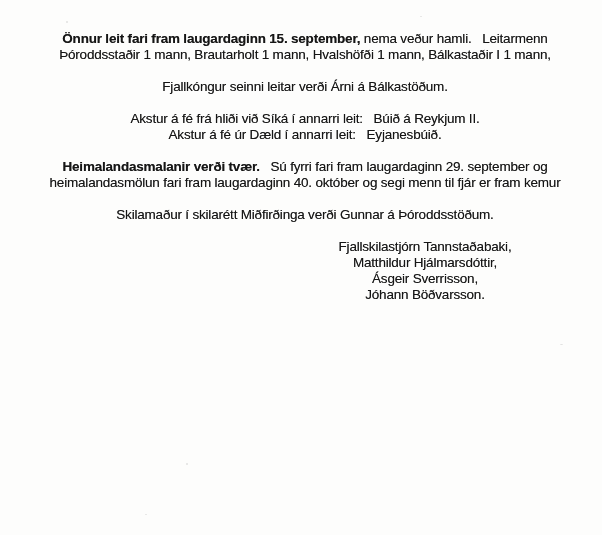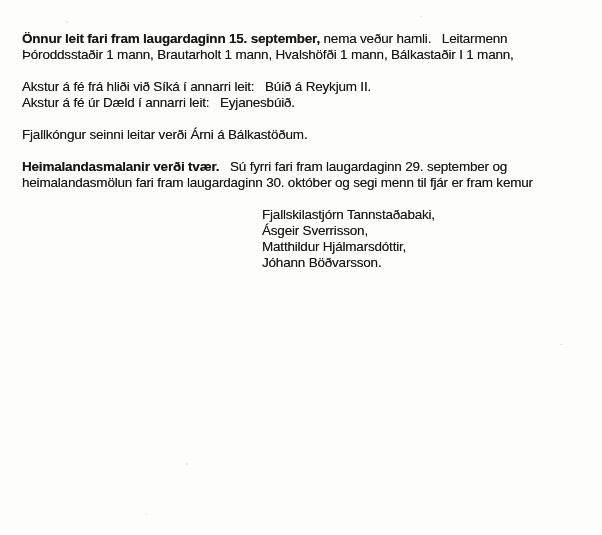--- a/index.html
+++ b/index.html
@@ -19,20 +19,21 @@
     font-family: "Liberation Sans", "DejaVu Sans", sans-serif;
     font-size: 13.5px;
     line-height: 16px;
     letter-spacing: -0.2px;
     color: #161616;
     
     text-shadow: 0 0 0.4px rgba(20,20,20,0.55);
   }
   .block {
     margin: 0 0 16px 8px;
+    text-align: center;
   }
   .line {
     white-space: pre;
     min-height: 16px;
   }
   .bold {
     font-weight: 700;
   }
   .speck {
     position: absolute;
@@ -43,34 +44,37 @@
 </style>
 </head>
 <body>
 
 <div class="page" style="background: rgb(253, 253, 252); color: rgb(22, 22, 22);">
     <div class="block">
       <div class="line"><span class="bold">Önnur leit fari fram laugardaginn 15. september,</span><span class=""> nema veður hamli.   Leitarmenn</span></div>
       <div class="line"><span class="">Þóroddsstaðir 1 mann, Brautarholt 1 mann, Hvalshöfði 1 mann, Bálkastaðir I 1 mann,</span></div>
     </div>
     <div class="block">
+      <div class="line"><span class="">Fjallkóngur seinni leitar verði Árni á Bálkastöðum.</span></div>
+    </div>
+    <div class="block">
       <div class="line"><span class="">Akstur á fé frá hliði við Síká í annarri leit:   Búið á Reykjum II.</span></div>
       <div class="line"><span class="">Akstur á fé úr Dæld í annarri leit:   Eyjanesbúið.</span></div>
     </div>
     <div class="block">
-      <div class="line"><span class="">Fjallkóngur seinni leitar verði Árni á Bálkastöðum.</span></div>
+      <div class="line"><span class="bold">Heimalandasmalanir verði tvær.</span><span class="">   Sú fyrri fari fram laugardaginn 29. september og</span></div>
+      <div class="line"><span class="">heimalandasmölun fari fram laugardaginn 40. október og segi menn til fjár er fram kemur</span></div>
     </div>
     <div class="block">
-      <div class="line"><span class="bold">Heimalandasmalanir verði tvær.</span><span class="">   Sú fyrri fari fram laugardaginn 29. september og</span></div>
-      <div class="line"><span class="">heimalandasmölun fari fram laugardaginn 30. október og segi menn til fjár er fram kemur</span></div>
+      <div class="line"><span class="">Skilamaður í skilarétt Miðfirðinga verði Gunnar á Þóroddsstöðum.</span></div>
     </div>
     <div class="block" style="margin-left: 248px;">
       <div class="line"><span class="">Fjallskilastjórn Tannstaðabaki,</span></div>
+      <div class="line"><span class="">Matthildur Hjálmarsdóttir,</span></div>
       <div class="line"><span class="">Ásgeir Sverrisson,</span></div>
-      <div class="line"><span class="">Matthildur Hjálmarsdóttir,</span></div>
       <div class="line"><span class="">Jóhann Böðvarsson.</span></div>
     </div>
     <div class="speck" style="left: 66px; top: 21px; width: 2px; height: 2px;"></div>
     <div class="speck" style="left: 420px; top: 16px; width: 2px; height: 1px;"></div>
     <div class="speck" style="left: 186px; top: 463px; width: 2px; height: 2px;"></div>
     <div class="speck" style="left: 145px; top: 514px; width: 2px; height: 1px;"></div>
     <div class="speck" style="left: 560px; top: 344px; width: 3px; height: 1px;"></div>
   </div>
 
 </body></html>

